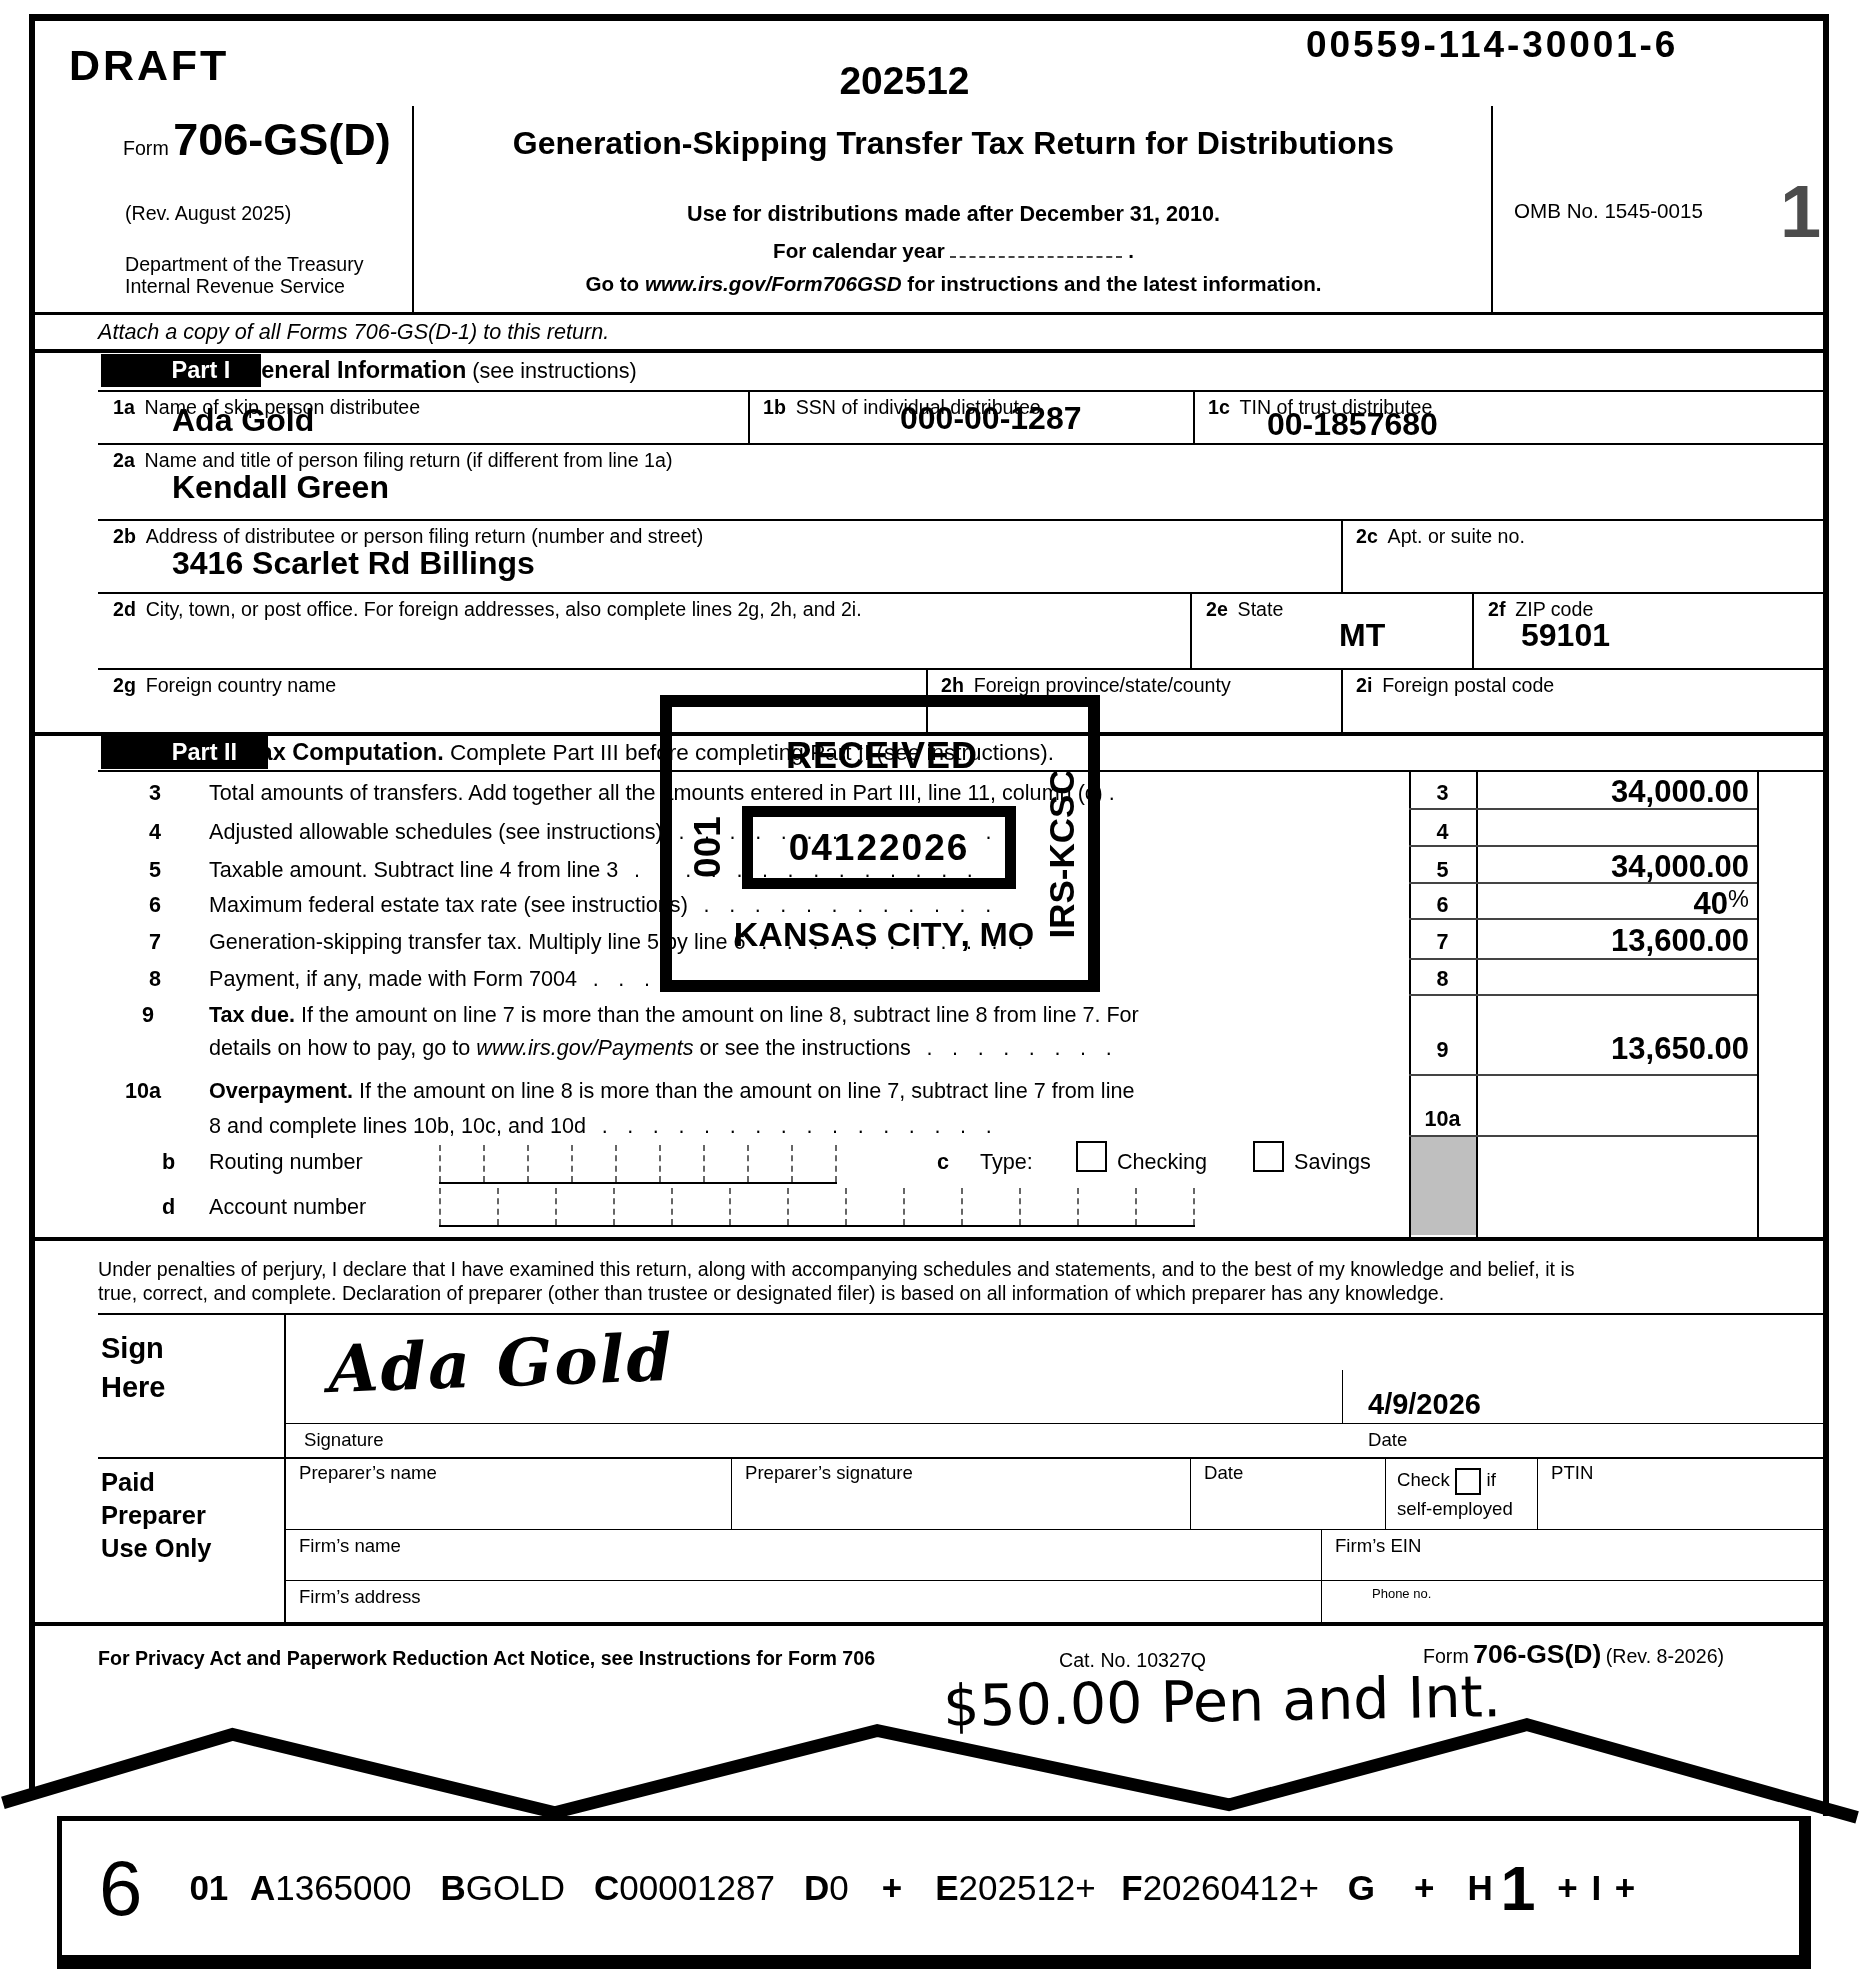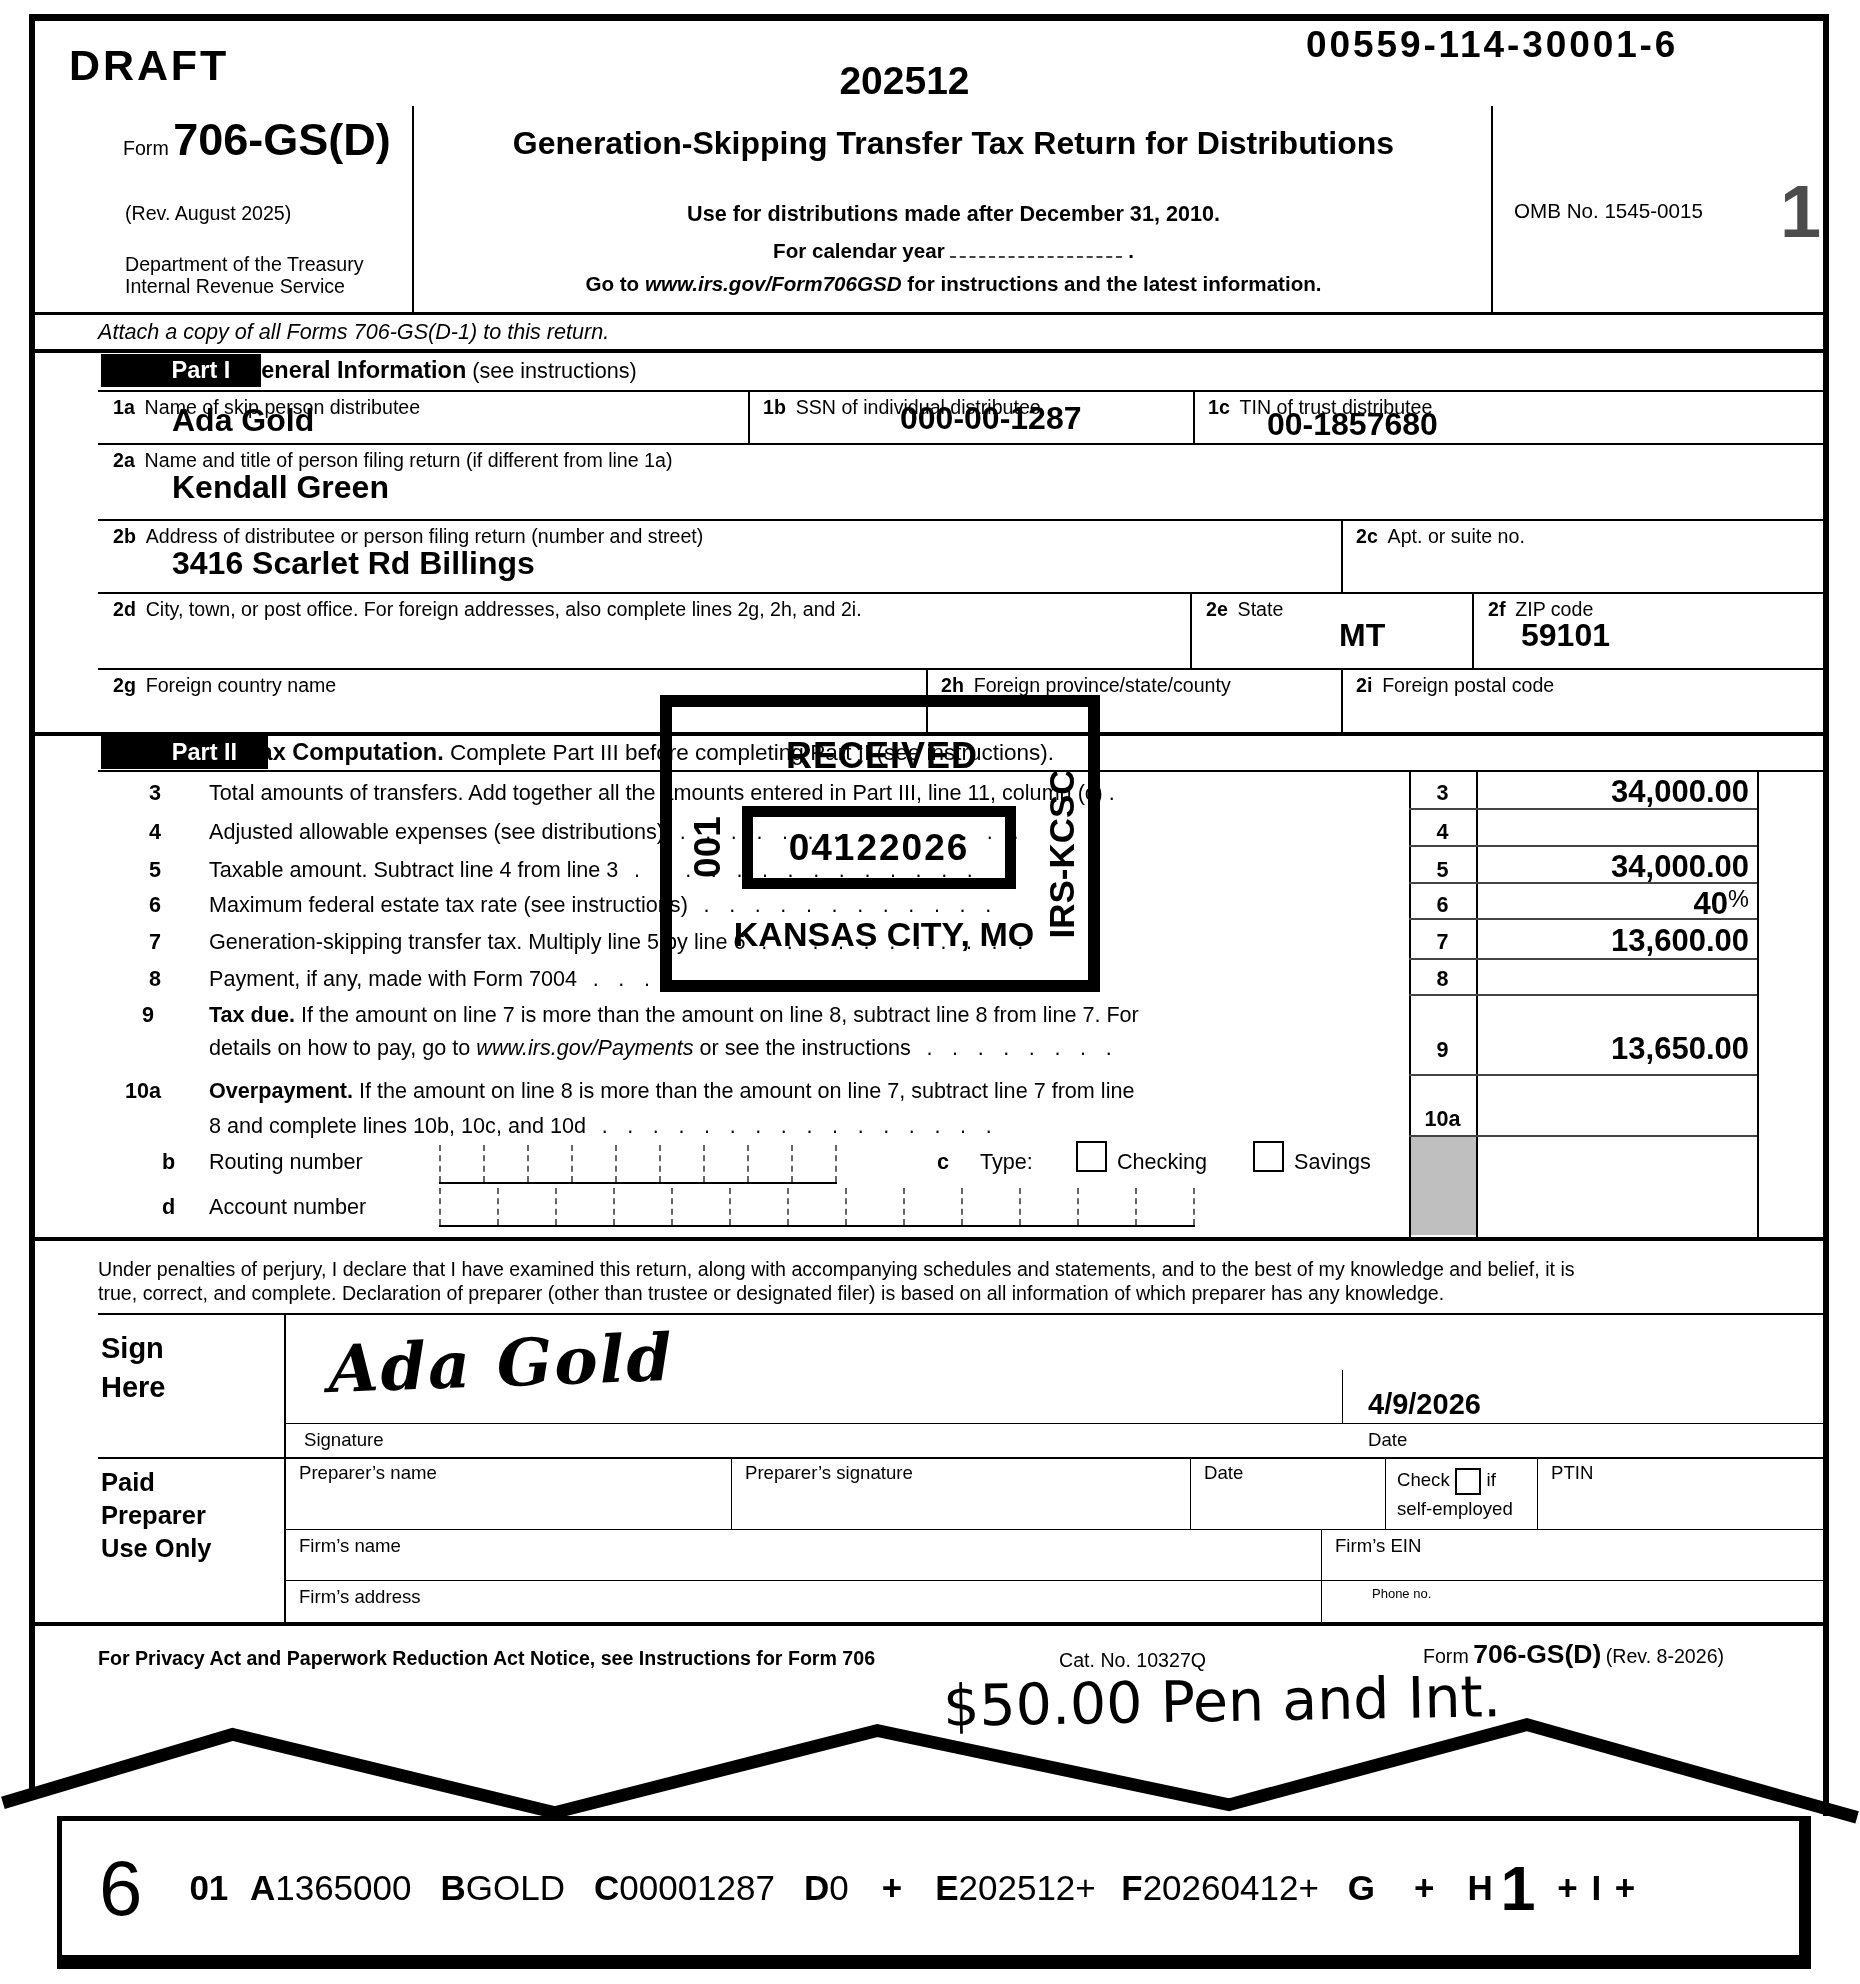--- a/index.html
+++ b/index.html
@@ -123,21 +123,21 @@
 <div class="vline" style="left:1476px;top:770px;height:467px;"></div>
 <div class="vline" style="left:1757px;top:770px;height:467px;"></div>
 
 <div class="abs rownum" style="left:149px;top:780px;"><span>3</span></div>
 <div class="abs rowtext" style="left:209px;top:780px;"><span>Total amounts of transfers. Add together all the amounts entered in Part III, line 11, column (c) .</span><span class="dots"></span></div>
 <div class="abs rownum" style="left:1409px;top:780px;width:67px;text-align:center;"><span>3</span></div>
 <div class="abs amt" style="left:1486px;top:774px;width:263px;"><span>34,000.00</span><span></span></div>
 <div class="sep" style="left:1409px;top:808px;width:348px;"></div>
 
 <div class="abs rownum" style="left:149px;top:819px;"><span>4</span></div>
-<div class="abs rowtext" style="left:209px;top:819px;"><span>Adjusted allowable expenses (see distributions)</span><span class="dots">..............</span></div>
+<div class="abs rowtext" style="left:209px;top:819px;"><span>Adjusted allowable schedules (see instructions)</span><span class="dots">..............</span></div>
 <div class="abs rownum" style="left:1409px;top:819px;width:67px;text-align:center;"><span>4</span></div>
 <div class="sep" style="left:1409px;top:845px;width:348px;"></div>
 
 <div class="abs rownum" style="left:149px;top:857px;"><span>5</span></div>
 <div class="abs rowtext" style="left:209px;top:857px;"><span>Taxable amount. Subtract line 4 from line 3</span><span class="dots">..............</span></div>
 <div class="abs rownum" style="left:1409px;top:857px;width:67px;text-align:center;"><span>5</span></div>
 <div class="abs amt" style="left:1486px;top:849px;width:263px;"><span>34,000.00</span><span></span></div>
 <div class="sep" style="left:1409px;top:882px;width:348px;"></div>
 
 <div class="abs rownum" style="left:149px;top:892px;"><span>6</span></div>

